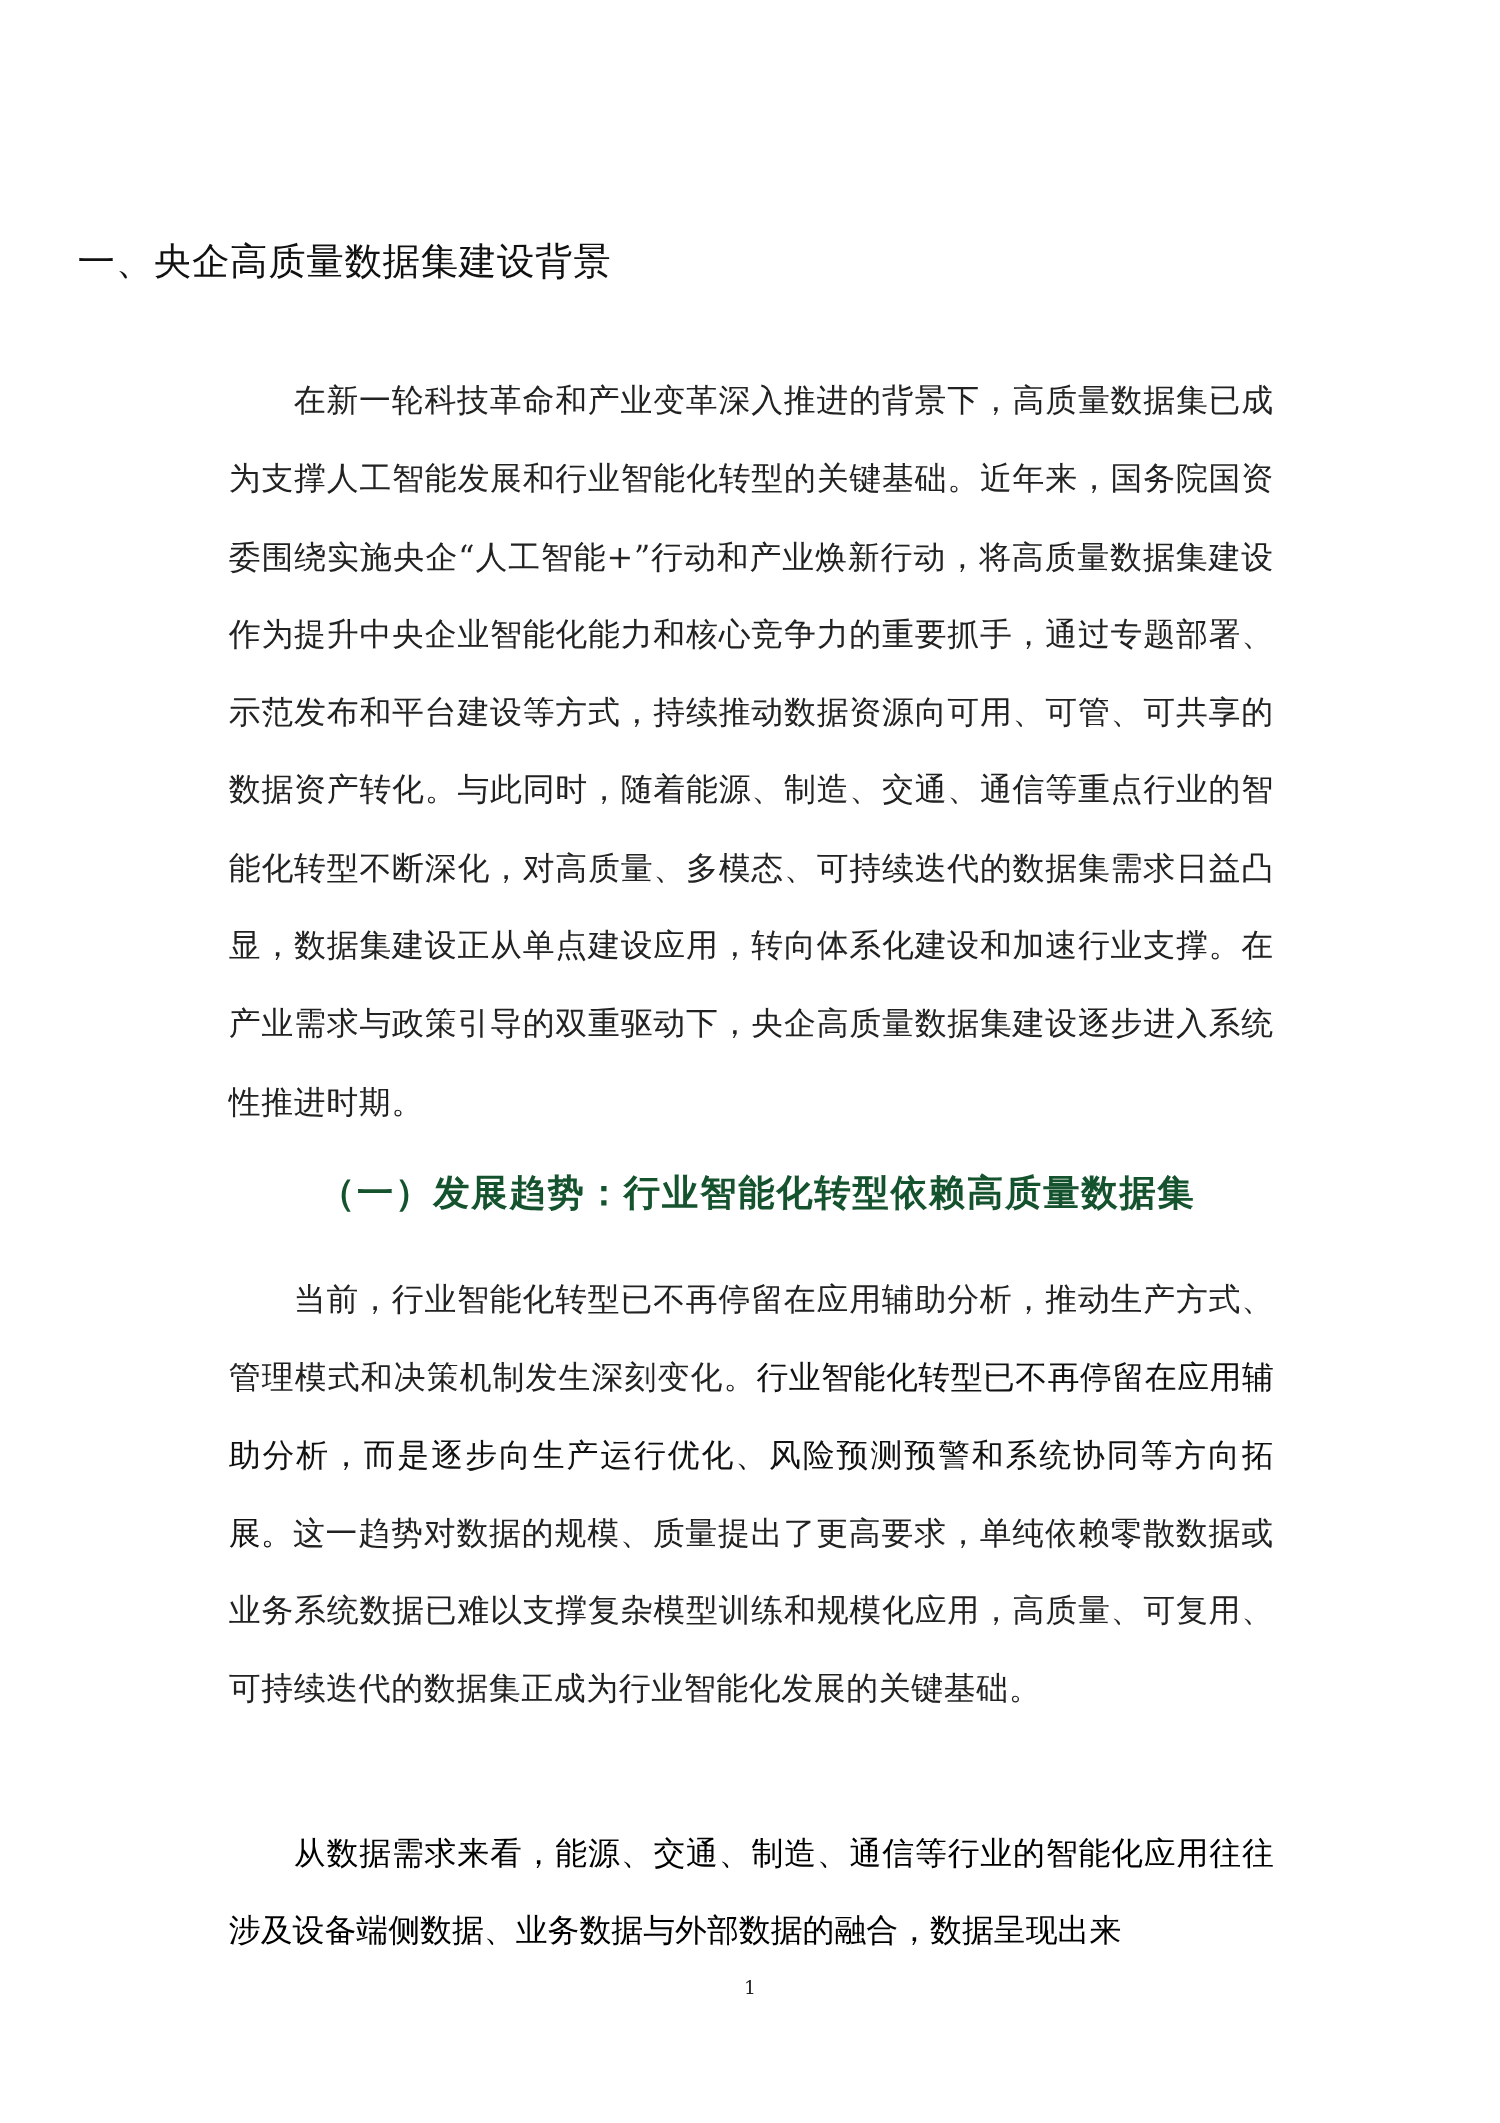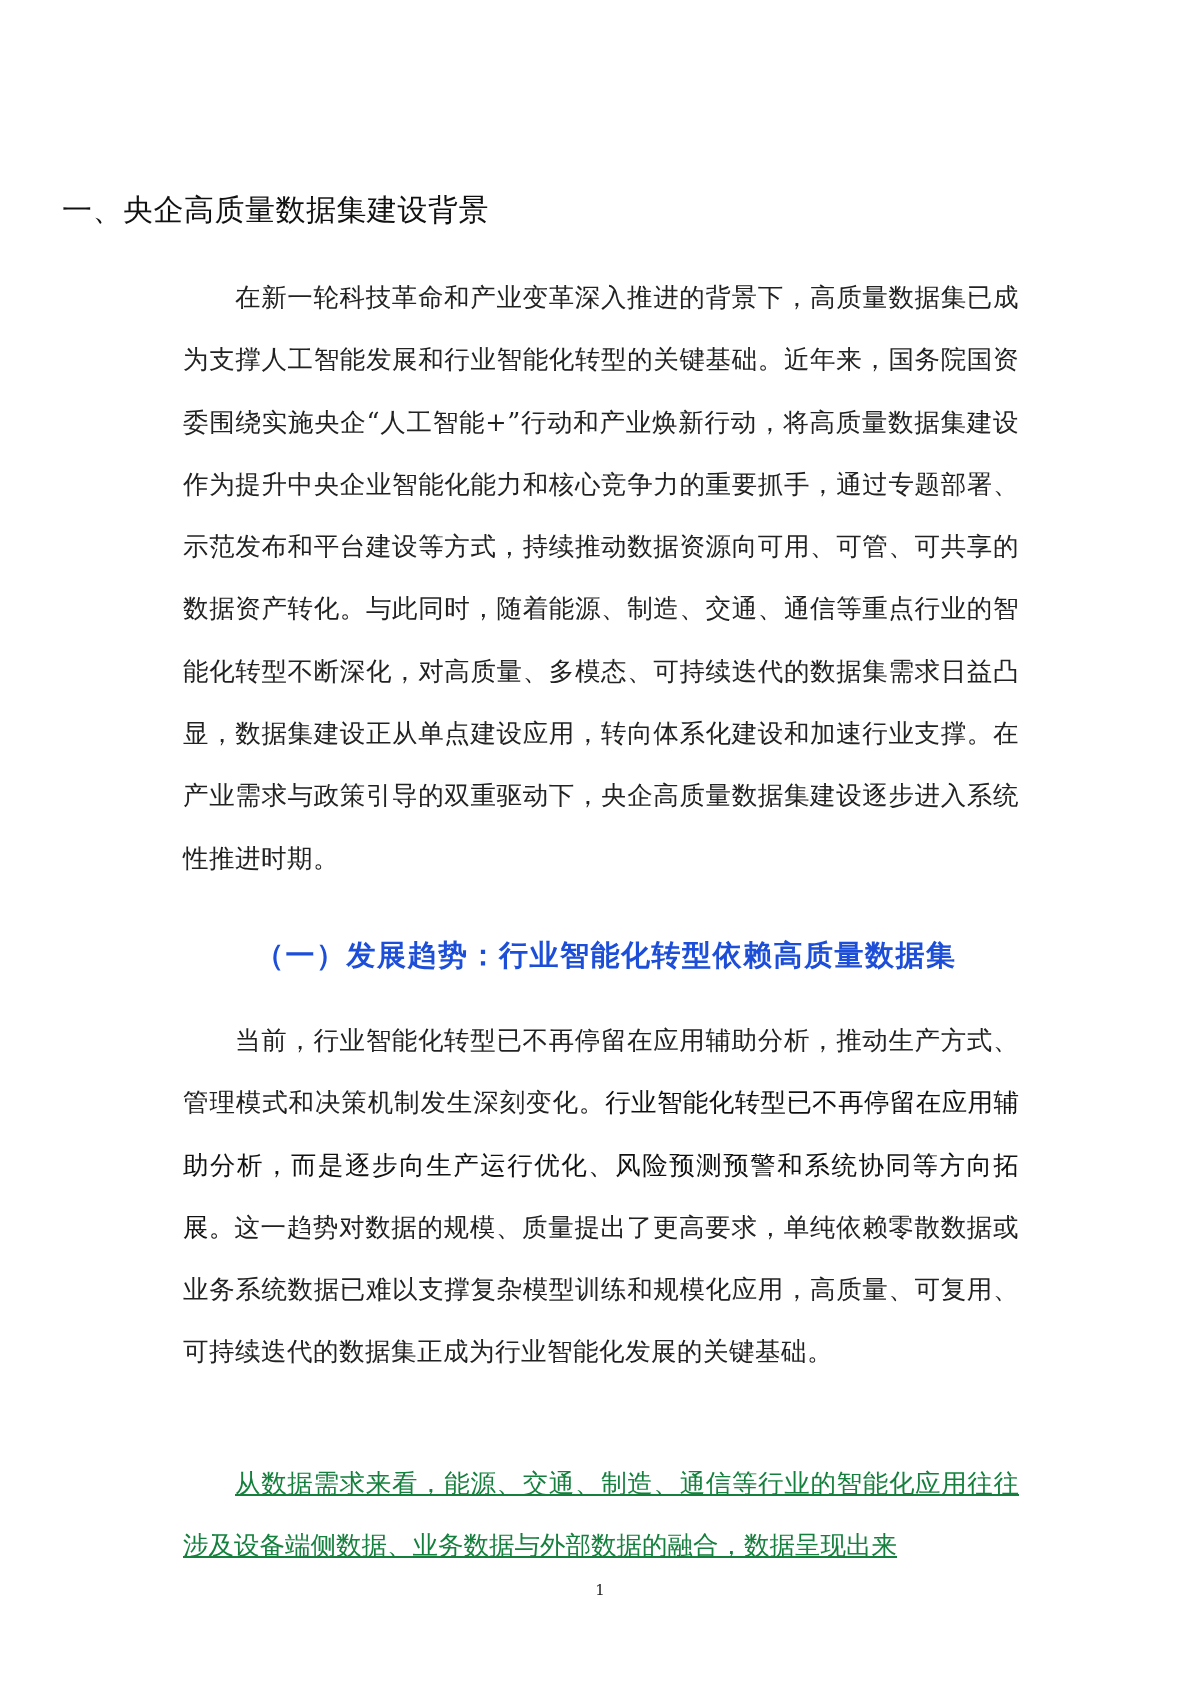--- a/index.html
+++ b/index.html
@@ -53,34 +53,33 @@
       color: #222;
     }
     .para .strong {
       font-family: "DejaVu Sans", "Liberation Sans", sans-serif;
       font-weight: normal;
       color: #111;
       letter-spacing: 0px;
     }
     .para.sans {
       font-family: "DejaVu Sans", "Liberation Sans", sans-serif;
-      color: #15803d;
+      color: #000000;
       letter-spacing: 0px;
-      text-decoration: underline;
     }
-    #p1 { top: 266px; }
+    #p1 { top: 290px; }
     .h2 {
       position: absolute;
       left: 72px;
       top: 935px;
       font-family: Liberation Serif, serif;
       font-weight: bold;
       font-size: 29px;
       line-height: 40px;
-      color: #1d4ed8;
+      color: #14532d;
       white-space: nowrap;
       letter-spacing: 1.5px;
     }
     #p2 { top: 1009px; }
     #p3 { top: 1452px; }
     .page-number {
       position: absolute;
       left: 0;
       width: 1200px;
       top: 1580px;

